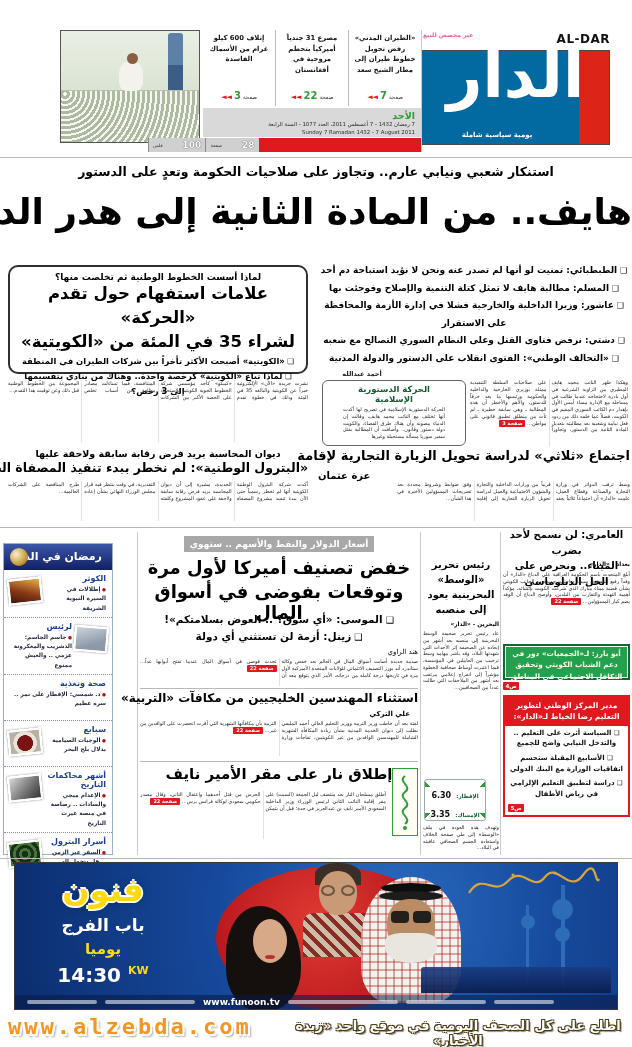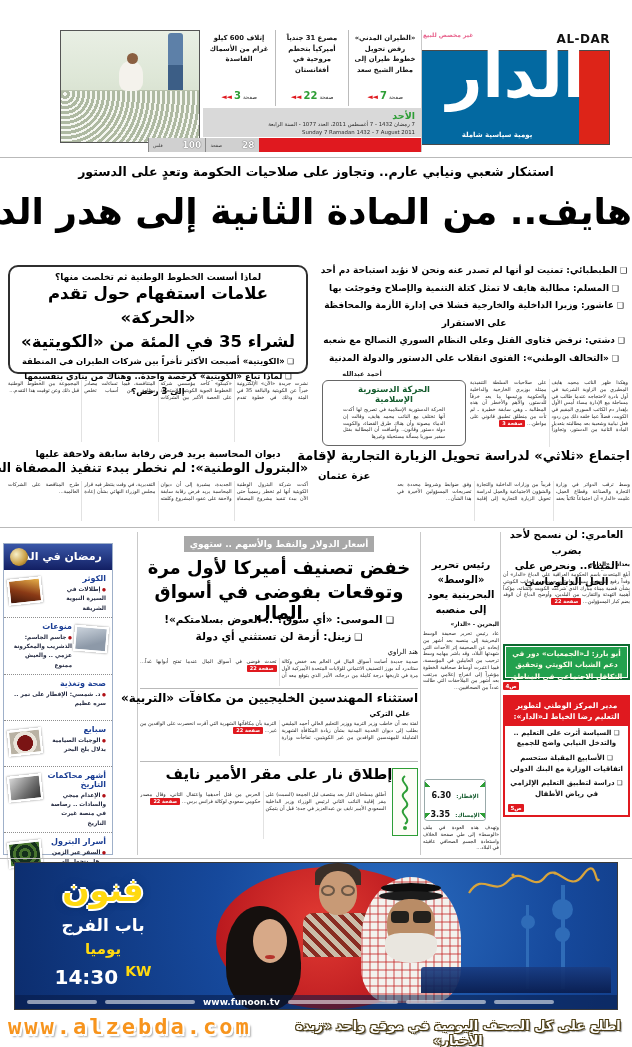--- a/index.html
+++ b/index.html
@@ -129,21 +129,21 @@
   .rbullet::before{content:"❑ ";font-size:6.5px}
   #rtag{position:absolute;left:3px;bottom:3px;width:16px;height:8px;line-height:8px}
 
   
   #ad{left:14px;top:862px;width:604px;height:148px;border:1px solid #3a3a3a;background:radial-gradient(circle at 62% 35%,#2a6cc0 0%,#16499c 45%,#0c2d6e 100%);overflow:hidden}
   #funoon-logo{position:absolute;left:28px;top:8px;width:120px;text-align:center;font-size:32px;font-weight:bold;color:#ffd90f;direction:rtl;
     text-shadow:-2px 0 0 #fff,2px 0 0 #fff,0 -2px 0 #fff,0 2px 0 #fff,0 0 8px #052a66}
   #ad-show{position:absolute;left:28px;top:52px;width:120px;text-align:center;color:#fff;font-size:17px;font-weight:bold;direction:rtl}
   #ad-daily{position:absolute;left:28px;top:77px;width:120px;text-align:center;color:#ffd90f;font-size:15px;font-weight:bold;direction:rtl}
   #ad-time{position:absolute;left:28px;top:100px;width:120px;text-align:center;color:#fff;font-size:20px;font-weight:bold}
-  #ad-time .tz{font-size:14px;color:#ffd90f;vertical-align:super;font-weight:bold}
+  #ad-time .tz{font-size:11px;color:#ffd90f;vertical-align:super;font-weight:bold}
   #redcircle{position:absolute;left:201px;top:4px;width:230px;height:142px;border-radius:50%;background:radial-gradient(circle at 45% 40%,#e23b33,#b5151c 75%)}
   .w-hair{position:absolute;left:211px;top:43px;width:75px;height:104px;background:#15100e;border-radius:45% 55% 40% 40%}
   .w-face{position:absolute;left:238px;top:56px;width:34px;height:44px;background:#d7a988;border-radius:50%}
   .w-lips{position:absolute;left:250px;top:92px;width:10px;height:4px;background:#b5332c;border-radius:50%}
   .m-hair{position:absolute;left:300px;top:0px;width:46px;height:22px;background:#3a2f28;border-radius:50% 50% 0 0}
   .m-face{position:absolute;left:304px;top:8px;width:38px;height:44px;background:#c89a76;border-radius:48%}
   .m-glass{position:absolute;left:306px;top:22px;width:14px;height:11px;border:2px solid #6b5746;border-radius:50%;box-shadow:18px 0 0 -2px #fff0,0 0 0 0 #0000}
   .m-glass2{position:absolute;left:326px;top:22px;width:14px;height:11px;border:2px solid #6b5746;border-radius:50%}
   .m-shirt{position:absolute;left:288px;top:50px;width:74px;height:44px;background:repeating-linear-gradient(45deg,#8a2c22 0 4px,#cbbda9 4px 9px);border-radius:10px 10px 0 0}
   .old-kef{position:absolute;left:346px;top:14px;width:100px;height:126px;border-radius:50% 50% 28% 28%;background-color:#f3f2ee;
@@ -273,21 +273,21 @@
       <span>رمضان في الدار</span>
       <span class="moon"></span>
     </div>
     <div class="sec pl">
       <div class="ph ph1"></div>
       <div class="sec-t">الكوثر</div>
       <div class="sec-i">إطلالات في السيرة النبوية الشريفة</div>
     </div>
     <div class="sec pr">
       <div class="ph ph2"></div>
-      <div class="sec-t">منوعات</div>
+      <div class="sec-t">لرئيس</div>
       <div class="sec-i">جاسم الجاسم: الذشريب والمعكرونة عزمي .. والعيش ممنوع</div>
     </div>
     <div class="sec">
       <div class="sec-t">صحة وتغذية</div>
       <div class="sec-i">د. شمسي: الإفطار على تمر .. سره عظيم</div>
     </div>
     <div class="sec pl">
       <div class="ph ph4"></div>
       <div class="sec-t">سبايع</div>
       <div class="sec-i">الوجبات الصيامية بدلال بلح البحر</div>

